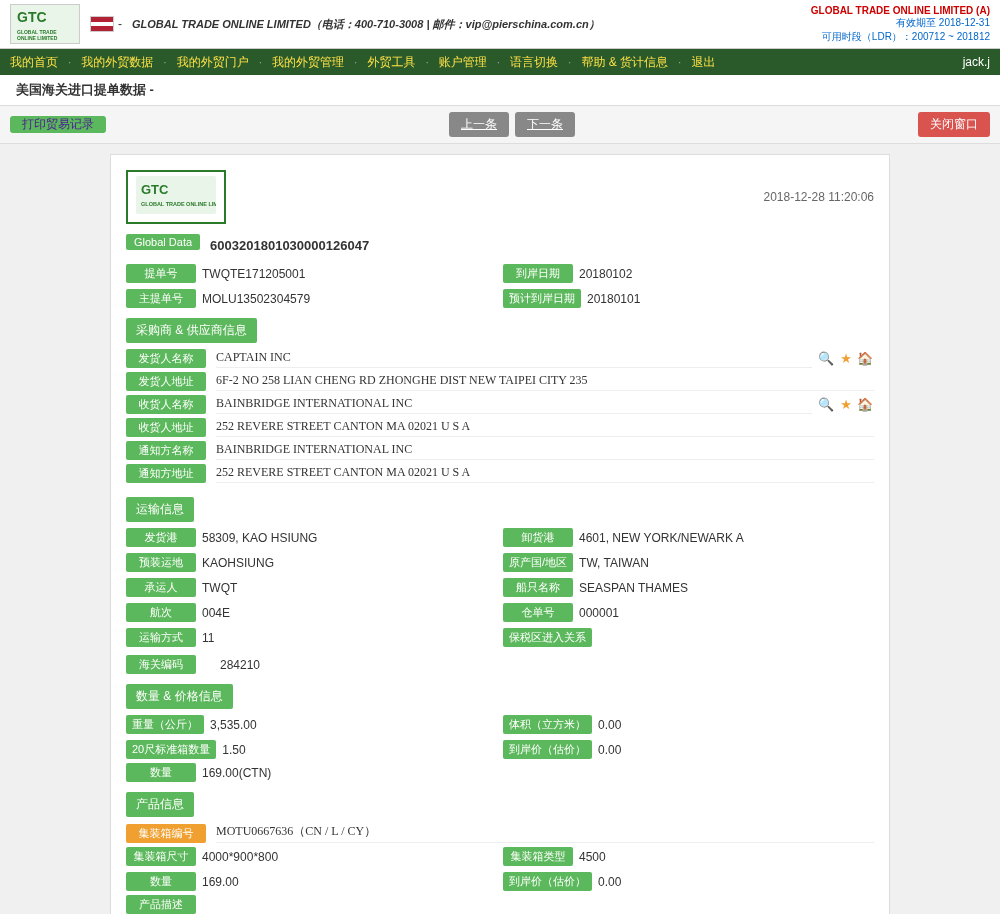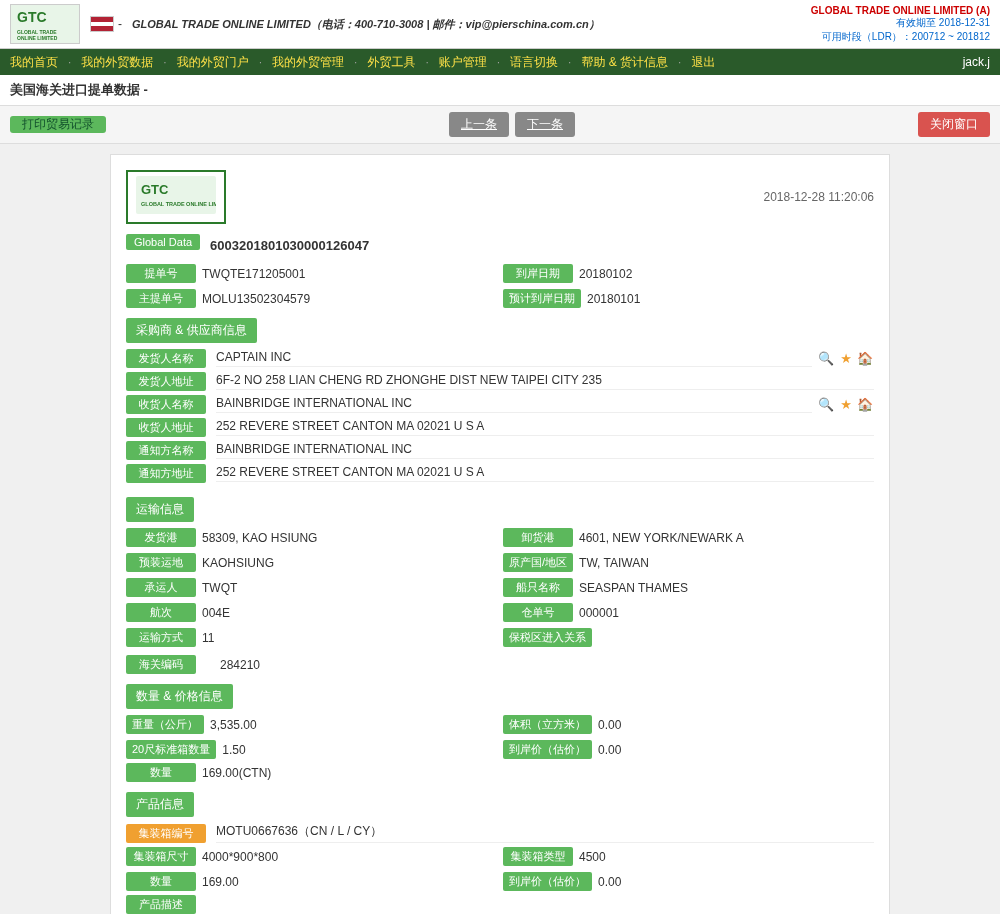--- a/index.html
+++ b/index.html
@@ -17,42 +17,42 @@
     .header-right { text-align: right; font-size: 10px; color: #0066cc; }
     .header-right .company-title { font-weight: bold; color: #cc0000; }
 
     
     .nav { background: #2a5a2a; padding: 0; display: flex; align-items: center; }
     .nav a { color: #fde047; font-size: 12px; padding: 0 10px; text-decoration: none; display: inline-block; }
     .nav .nav-sep { color: #aaa; font-size: 10px; }
     .nav-right { margin-left: auto; }
 
     
-    .page-title-bar { background: #fff; padding: 6px 10px; font-size: 13px; font-weight: bold; color: #333; border-bottom: 1px solid #ddd; }
+    .page-title-bar { background: #fff; padding: 6px 16px; font-size: 13px; font-weight: bold; color: #333; border-bottom: 1px solid #ddd; }
 
     
     .toolbar { background: #f5f5f5; padding: 6px 10px; display: flex; align-items: center; justify-content: space-between; border-bottom: 1px solid #ddd; }
     .toolbar-center { display: flex; gap: 6px; }
-    .btn-green { background: #5cb85c; color: #14532d; border: none; padding: 0 12px; border-radius: 3px; cursor: pointer; font-size: 12px; }
+    .btn-green { background: #5cb85c; color: #4c1d95; border: none; padding: 0 12px; border-radius: 3px; cursor: pointer; font-size: 12px; }
     .btn-nav { background: #888; color: #fff; border: none; padding: 4px 12px; border-radius: 3px; cursor: pointer; font-size: 12px; text-decoration: underline; }
     .btn-close { background: #d9534f; color: #fff; border: none; padding: 4px 12px; border-radius: 3px; cursor: pointer; font-size: 12px; }
 
     
     .main-content { padding: 10px; max-width: 800px; margin: 0 auto; }
 
     
     .record-card { background: #fff; border: 1px solid #ddd; padding: 15px; margin-bottom: 10px; }
     .record-header { display: flex; justify-content: space-between; align-items: center; margin-bottom: 10px; }
     .record-logo { font-size: 16px; font-weight: bold; color: #2a7a2a; border: 2px solid #2a7a2a; padding: 4px 8px; }
     .record-datetime { font-size: 12px; color: #666; }
     .global-data-badge { background: #5cb85c; color: #fff; font-size: 11px; padding: 2px 8px; border-radius: 2px; display: inline-block; margin-bottom: 6px; }
     .global-data-value { font-size: 13px; font-weight: bold; color: #333; }
 
     
-    .field-row { display: flex; align-items: center; margin-bottom: 4px; gap: 10px; }
+    .field-row { display: flex; align-items: center; margin-bottom: 4px; gap: 10px; font-family: Liberation Serif, serif; }
     .field-label { background: #5cb85c; color: #fff; font-size: 11px; padding: 2px 8px; border-radius: 2px; min-width: 80px; text-align: center; flex-shrink: 0; }
     .field-label-orange { background: #f0a030; color: #fff; font-size: 11px; padding: 2px 8px; border-radius: 2px; min-width: 80px; text-align: center; flex-shrink: 0; }
     .field-value { font-size: 12px; color: #333; flex: 1; border-bottom: 1px solid #eee; padding-bottom: 2px; }
     .field-value-with-icons { display: flex; align-items: center; gap: 6px; flex: 1; }
     .icon-btn { color: #999; cursor: pointer; font-size: 13px; }
     .icon-btn.star { color: #f0a030; }
     .icon-btn.home { color: #5cb85c; }
 
     
     .section-header { background: #5cb85c; color: #fff; font-size: 12px; padding: 4px 10px; margin: 10px 0 6px 0; border-radius: 2px; display: inline-block; }

